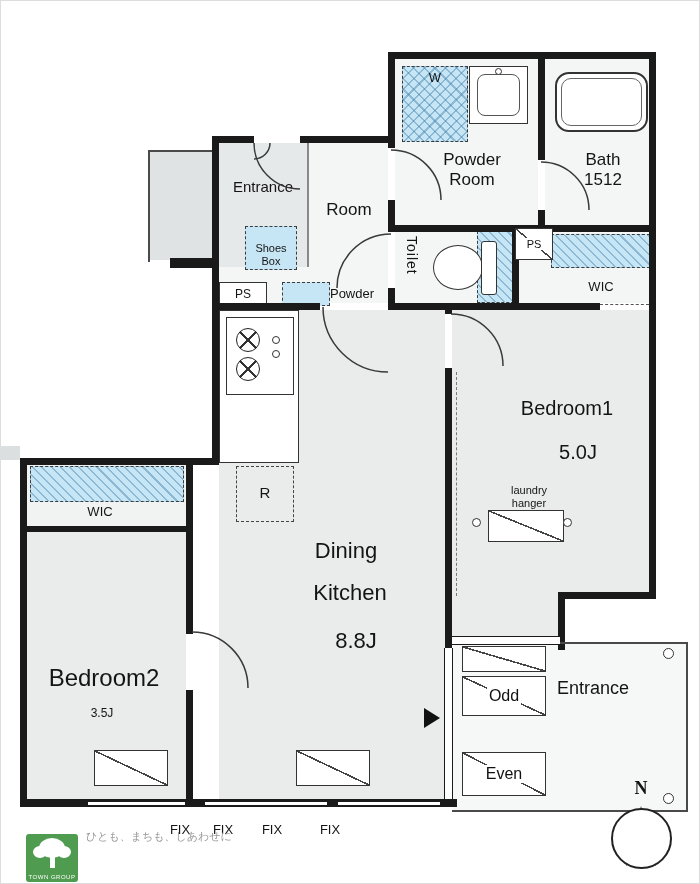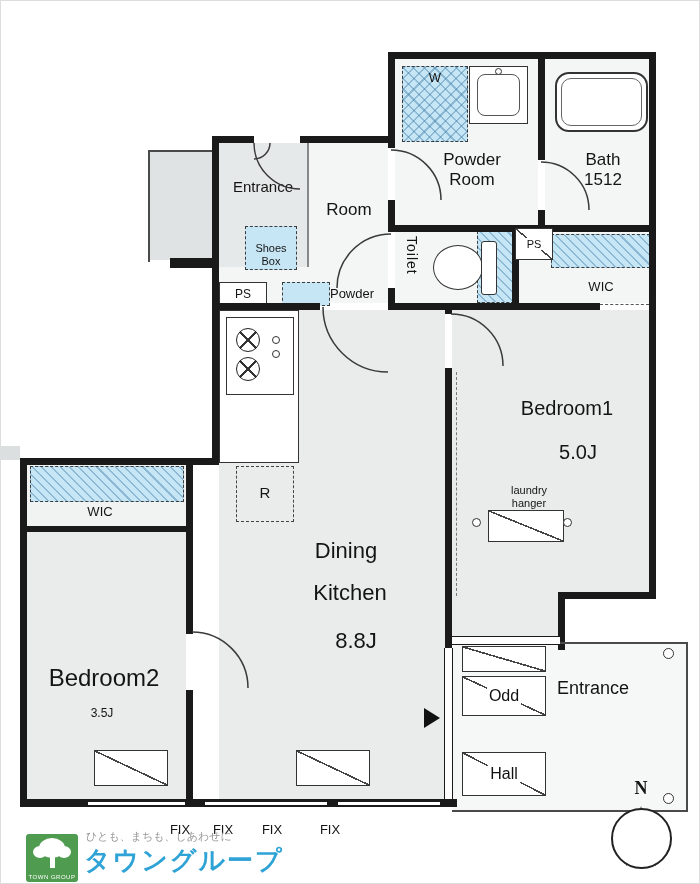--- a/index.html
+++ b/index.html
@@ -137,21 +137,21 @@
 
   <div>
     <div class="diag" style="left:488px;top:510px;width:76px;height:32px"></div>
     <div class="circ" style="left:472px;top:518px;width:9px;height:9px"></div>
     <div class="circ" style="left:563px;top:518px;width:9px;height:9px"></div>
     <div class="diag" style="left:462px;top:646px;width:84px;height:26px"></div>
     <div class="diag" style="left:462px;top:676px;width:84px;height:40px">
         <span>Odd</span>
       </div>
     <div class="diag" style="left:462px;top:752px;width:84px;height:44px">
-        <span>Hall</span>
+        <span>Even</span>
       </div>
     <div class="diag" style="left:94px;top:750px;width:74px;height:36px"></div>
     <div class="diag" style="left:296px;top:750px;width:74px;height:36px"></div>
     <div class="diag" style="left:515px;top:228px;width:38px;height:32px">
         <span style="font-size:11px">PS</span>
       </div>
   </div>
 
   <div>
     <div class="lbl" style="left:263px;top:178px;font-size:15px">Entrance</div>
@@ -200,21 +200,20 @@
       <path d="M 451,314 A 52,52 0 0 1 503,366"></path>
       <path d="M 192,632 A 56,56 0 0 1 248,688"></path>
     </g>
     <polygon points="641,806 656,866 641,851 626,866" fill="#111"></polygon>
   </svg>
 
   <div class="circ" style="left:611px;top:808px;width:61px;height:61px;border-width:2px;border-color:#222"></div>
   <div class="lbl" style="left:641px;top:778px;font-size:18px;font-weight:bold;font-family:'Liberation Serif',serif">N</div>
 
   <div id="tagline">ひとも、まちも、しあわせに</div>
-  <div id="brand">タウングループ</div>
   <div id="logo">
     <div class="c" style="left:13px;top:4px;width:26px;height:20px"></div>
     <div class="c" style="left:7px;top:12px;width:14px;height:12px"></div>
     <div class="c" style="left:31px;top:12px;width:14px;height:12px"></div>
     <div class="trunk"></div>
     <div class="lt">TOWN GROUP</div>
   </div>
 
 </div>
 

